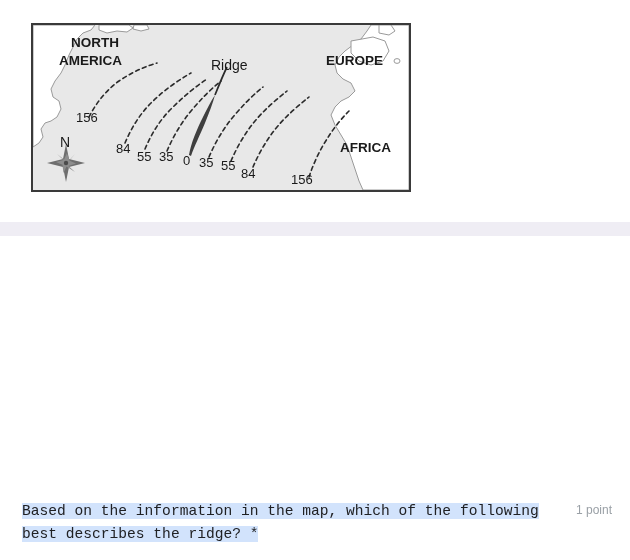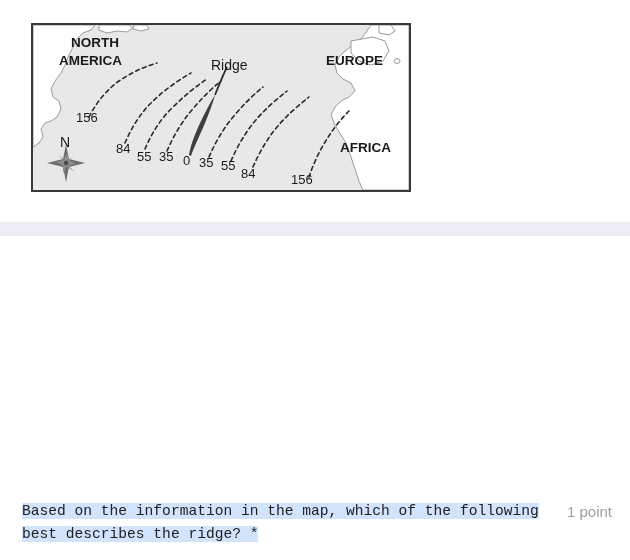--- a/index.html
+++ b/index.html
@@ -117,21 +117,21 @@
   }
   .q-block {
     width: 548px;
     display: block;
     font-family: Liberation Mono, monospace;
   }
   .q-points {
     position: absolute;
     right: 0;
     top: 3px;
-    font-size: 15px;
+    font-size: 12px;
     color: #9aa0a6;
     white-space: nowrap;
     margin-left: 28px;
   }
 </style>
 </head>
 <body>
 
 <div class="image-card">
 

